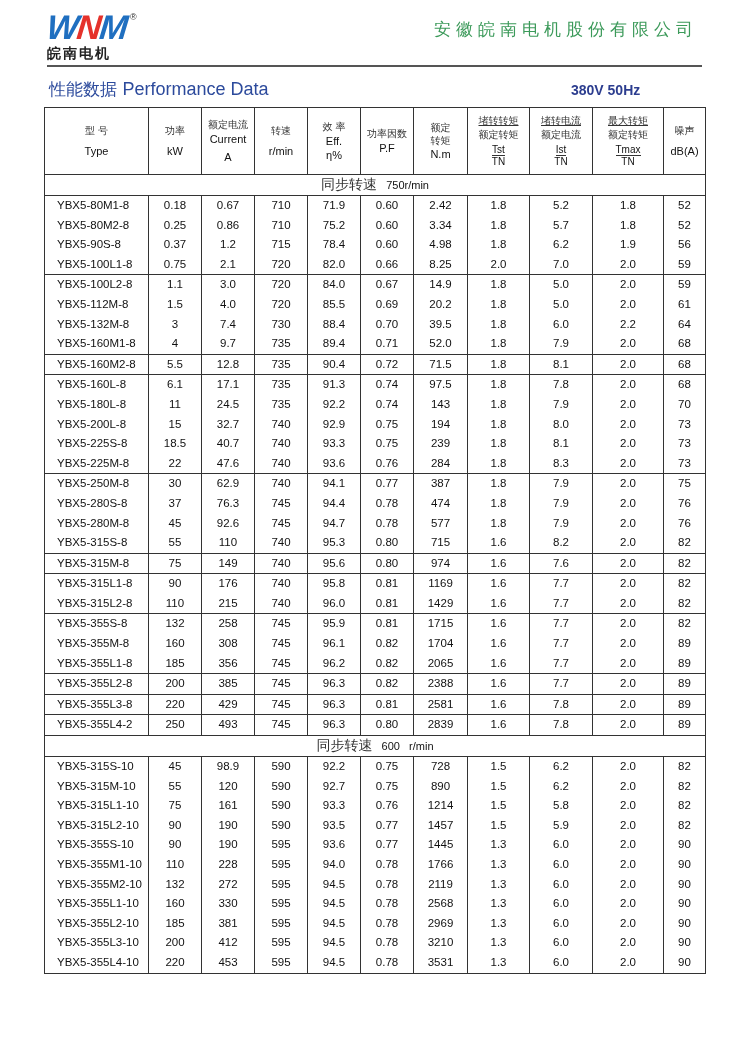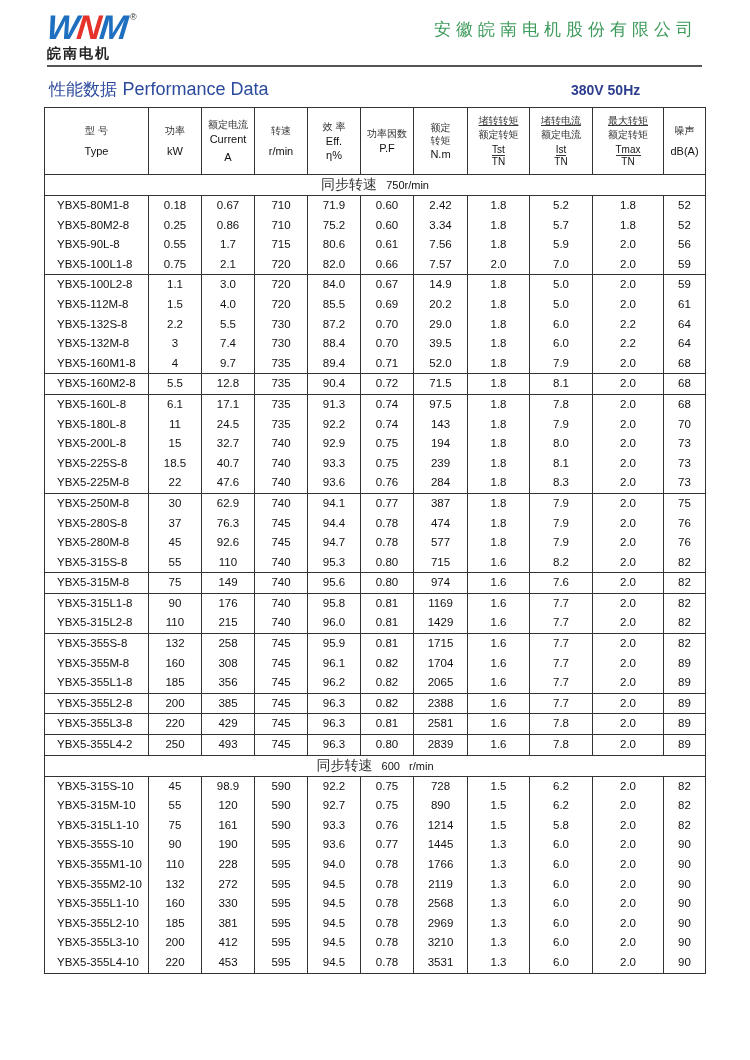--- a/index.html
+++ b/index.html
@@ -124,40 +124,40 @@
         <td>710</td>
         <td>75.2</td>
         <td>0.60</td>
         <td>3.34</td>
         <td>1.8</td>
         <td>5.7</td>
         <td>1.8</td>
         <td>52</td>
       </tr>
       <tr>
-        <td class="type">YBX5-90L-8</td>
-        <td>0.55</td>
-        <td>1.7</td>
+        <td class="type">YBX5-90S-8</td>
+        <td>0.37</td>
+        <td>1.2</td>
         <td>715</td>
-        <td>80.6</td>
-        <td>0.61</td>
-        <td>7.56</td>
-        <td>1.8</td>
-        <td>5.9</td>
-        <td>2.0</td>
+        <td>78.4</td>
+        <td>0.60</td>
+        <td>4.98</td>
+        <td>1.8</td>
+        <td>6.2</td>
+        <td>1.9</td>
         <td>56</td>
       </tr>
       <tr class="grp-end">
         <td class="type">YBX5-100L1-8</td>
         <td>0.75</td>
         <td>2.1</td>
         <td>720</td>
         <td>82.0</td>
         <td>0.66</td>
-        <td>7.57</td>
+        <td>8.25</td>
         <td>2.0</td>
         <td>7.0</td>
         <td>2.0</td>
         <td>59</td>
       </tr>
       <tr>
         <td class="type">YBX5-100L2-8</td>
         <td>1.1</td>
         <td>3.0</td>
         <td>720</td>
@@ -174,33 +174,20 @@
         <td>1.5</td>
         <td>4.0</td>
         <td>720</td>
         <td>85.5</td>
         <td>0.69</td>
         <td>20.2</td>
         <td>1.8</td>
         <td>5.0</td>
         <td>2.0</td>
         <td>61</td>
-      </tr>
-      <tr>
-        <td class="type">YBX5-132S-8</td>
-        <td>2.2</td>
-        <td>5.5</td>
-        <td>730</td>
-        <td>87.2</td>
-        <td>0.70</td>
-        <td>29.0</td>
-        <td>1.8</td>
-        <td>6.0</td>
-        <td>2.2</td>
-        <td>64</td>
       </tr>
       <tr>
         <td class="type">YBX5-132M-8</td>
         <td>3</td>
         <td>7.4</td>
         <td>730</td>
         <td>88.4</td>
         <td>0.70</td>
         <td>39.5</td>
         <td>1.8</td>
@@ -504,20 +491,33 @@
         <td>590</td>
         <td>93.3</td>
         <td>0.76</td>
         <td>1214</td>
         <td>1.5</td>
         <td>5.8</td>
         <td>2.0</td>
         <td>82</td>
       </tr>
       <tr>
+        <td class="type">YBX5-315L2-10</td>
+        <td>90</td>
+        <td>190</td>
+        <td>590</td>
+        <td>93.5</td>
+        <td>0.77</td>
+        <td>1457</td>
+        <td>1.5</td>
+        <td>5.9</td>
+        <td>2.0</td>
+        <td>82</td>
+      </tr>
+      <tr>
         <td class="type">YBX5-355S-10</td>
         <td>90</td>
         <td>190</td>
         <td>595</td>
         <td>93.6</td>
         <td>0.77</td>
         <td>1445</td>
         <td>1.3</td>
         <td>6.0</td>
         <td>2.0</td>

